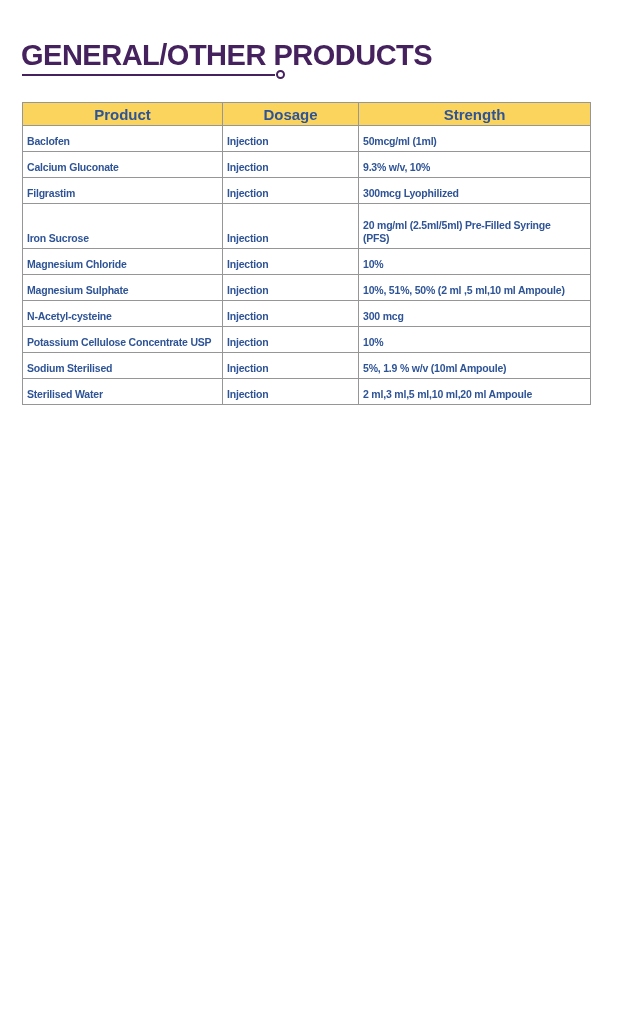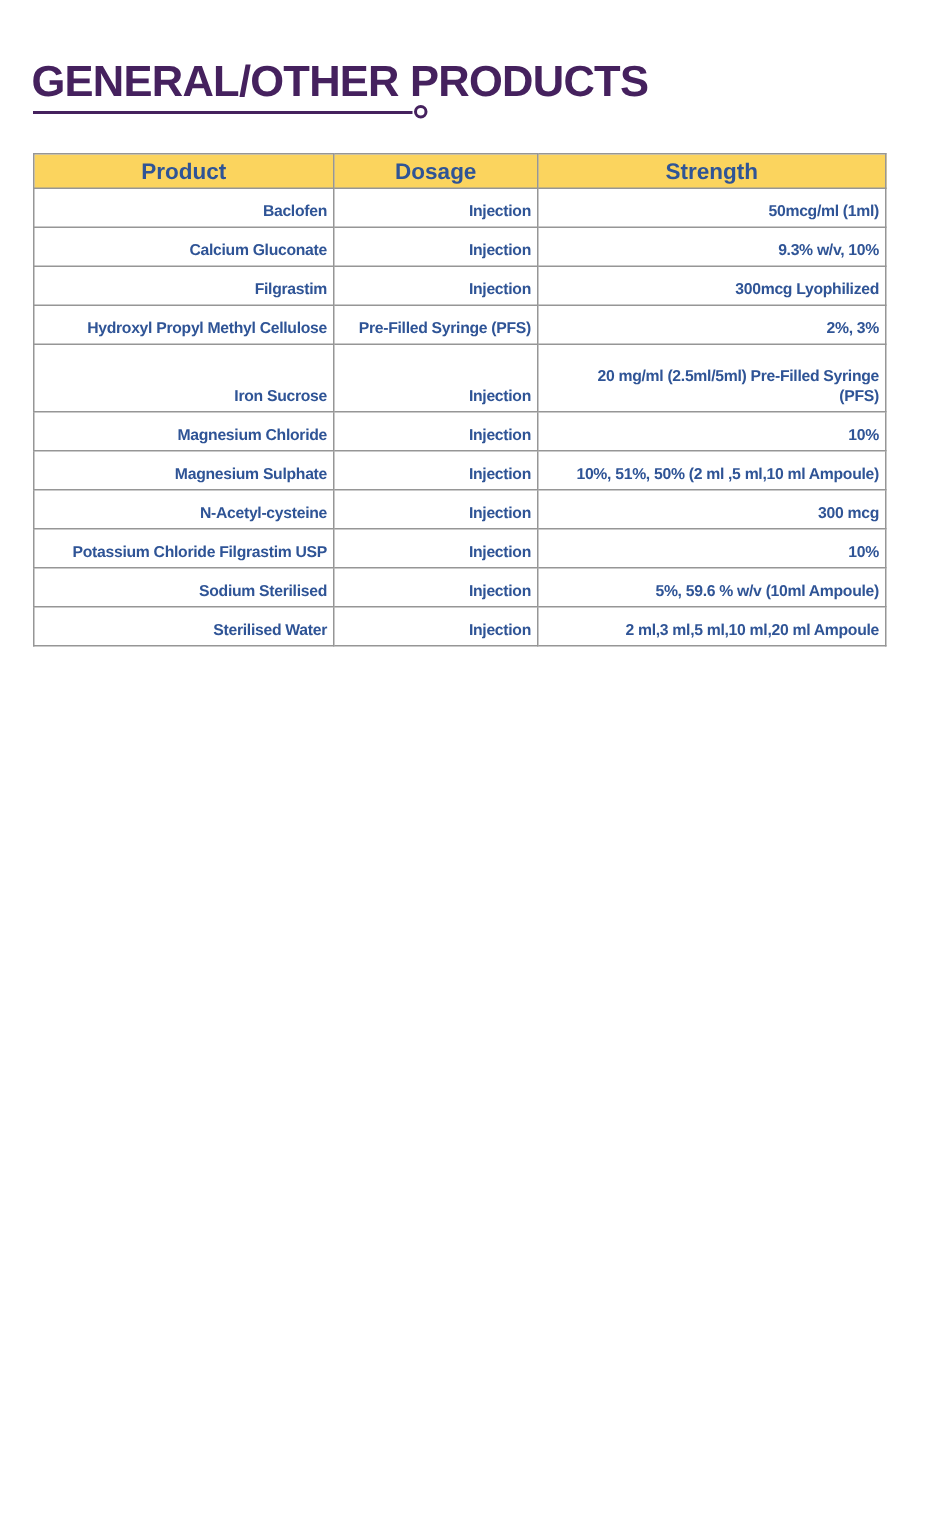--- a/index.html
+++ b/index.html
@@ -43,21 +43,21 @@
     border:1px solid var(--border-color);
     height:20px;padding:1px 0;
     text-align:center;vertical-align:middle;
   }
   table.products td{
     color:var(--text-color);
     font-size:10.5px;font-weight:700;
     letter-spacing:-0.2px;line-height:13px;
     border:1px solid var(--border-color);
     height:20px;padding:2px 4px 3px 4px;
-    vertical-align:bottom;text-align:right;
+    vertical-align:bottom;text-align:left;
     white-space:pre;overflow:hidden;
   }
   tr.row-tall td{height:39px;}
   .col-product{width:200px;}
   .col-dosage{width:136px;}
   .col-strength{width:232px;}
 </style>
 </head>
 <body style="--title-color: #45215E; --header-bg: #FBD45E; --text-color: #2F5496; --border-color: #969696; --page-bg: #FFFFFF;">
 
@@ -89,25 +89,20 @@
         <tr>
           <td>Calcium Gluconate</td>
           <td>Injection</td>
           <td>9.3% w/v, 10%</td>
         </tr>
         <tr>
           <td>Filgrastim</td>
           <td>Injection</td>
           <td>300mcg Lyophilized</td>
         </tr>
-        <tr>
-          <td>Hydroxyl Propyl Methyl Cellulose</td>
-          <td>Pre-Filled Syringe (PFS)</td>
-          <td>2%, 3%</td>
-        </tr>
         <tr class="row-tall">
           <td>Iron Sucrose</td>
           <td>Injection</td>
           <td>20 mg/ml (2.5ml/5ml) Pre-Filled Syringe
 (PFS)</td>
         </tr>
         <tr>
           <td>Magnesium Chloride</td>
           <td>Injection</td>
           <td>10%</td>
@@ -116,28 +111,28 @@
           <td>Magnesium Sulphate</td>
           <td>Injection</td>
           <td>10%, 51%, 50% (2 ml ,5 ml,10 ml Ampoule)</td>
         </tr>
         <tr>
           <td>N-Acetyl-cysteine</td>
           <td>Injection</td>
           <td>300 mcg</td>
         </tr>
         <tr>
-          <td>Potassium Chloride Filgrastim USP</td>
+          <td>Potassium Cellulose Concentrate USP</td>
           <td>Injection</td>
           <td>10%</td>
         </tr>
         <tr>
           <td>Sodium Sterilised</td>
           <td>Injection</td>
-          <td>5%, 59.6 % w/v (10ml Ampoule)</td>
+          <td>5%, 1.9 % w/v (10ml Ampoule)</td>
         </tr>
         <tr>
           <td>Sterilised Water</td>
           <td>Injection</td>
           <td>2 ml,3 ml,5 ml,10 ml,20 ml Ampoule</td>
         </tr>
       </tbody>
   </table>
 
 </div>

